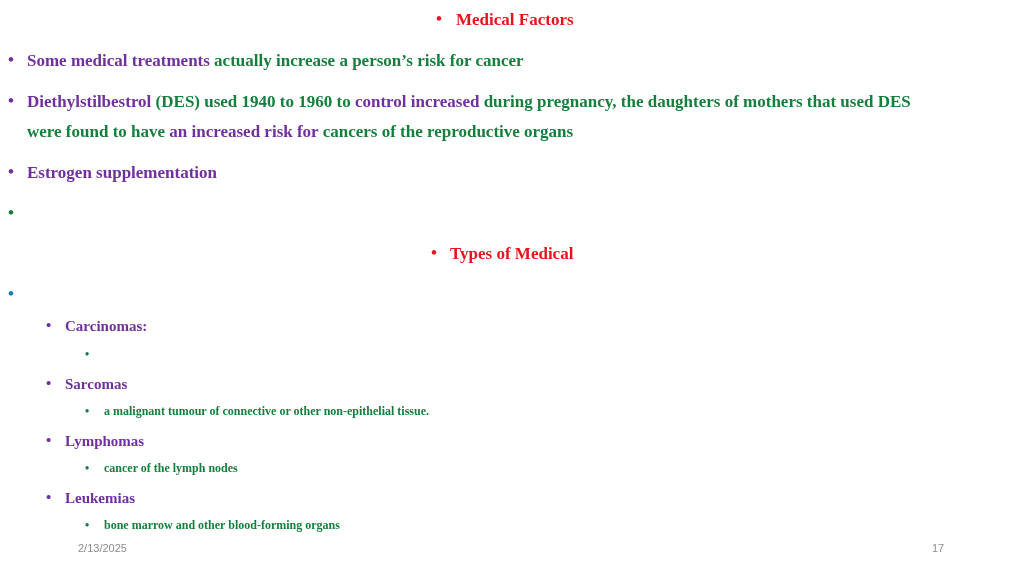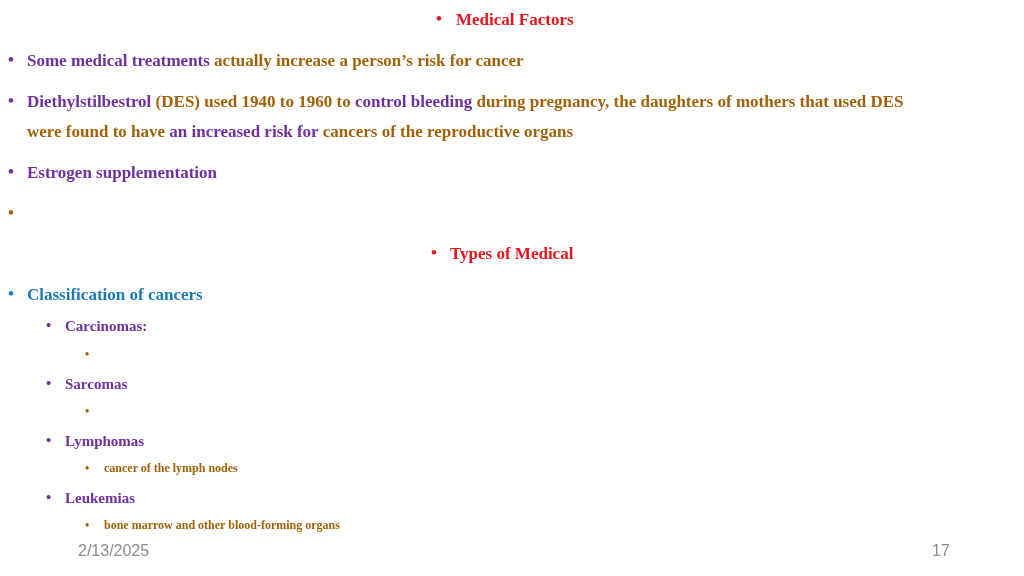--- a/index.html
+++ b/index.html
@@ -7,64 +7,64 @@
     body { position: relative; font-family: "Liberation Serif", "DejaVu Serif", serif; }
     .slide { position: absolute; inset: 0; background: #ffffff; }
     .line { position: absolute; white-space: nowrap; font-weight: bold; color: #111111; }
     .bullet { position: absolute; font-weight: bold; }
     .l1 { font-size: 17px; }
     .l2 { font-size: 15px; }
     .l3 { font-size: 12px; }
     .purple { color: #7030a0; }
     .red { color: #e8141c; }
     .blue { color: #1a7ab8; }
-    .black { color: #a16207; }
-    .footer { position: absolute; top: 542px; font-family: "Liberation Sans", "DejaVu Sans", sans-serif; font-size: 16px; color: #8c8c8c; white-space: nowrap; }
+    .black { color: #15803d; }
+    .footer { position: absolute; top: 542px; font-family: "Liberation Sans", "DejaVu Sans", sans-serif; font-size: 11px; color: #8c8c8c; white-space: nowrap; }
   </style>
 </head>
 <body>
 
 <div class="slide">
 
   <span class="bullet l1 red" style="left:436px; top:9px;">•</span>
   <div class="line l1 red" style="left:456px; top:10px;">Medical Factors</div>
 
   <span class="bullet l1 purple" style="left:8px; top:50px;">•</span>
   <div class="line l1" style="left:27px; top:51px;">
     <span class="purple">Some medical treatments</span><span class="black"> actually increase a person’s risk for cancer</span>
   </div>
 
   <span class="bullet l1 purple" style="left:8px; top:91px;">•</span>
   <div class="line l1" style="left:27px; top:92px;">
-    <span class="purple">Diethylstilbestrol</span><span class="black"> (DES) used 1940 to 1960 to </span><span class="purple">control bleeding</span><span class="black"> during pregnancy, the daughters of  mothers that used DES</span>
+    <span class="purple">Diethylstilbestrol</span><span class="black"> (DES) used 1940 to 1960 to </span><span class="purple">control increased</span><span class="black"> during pregnancy, the daughters of  mothers that used DES</span>
   </div>
   <div class="line l1" style="left:27px; top:122px;">
     <span class="black">were found to have </span><span class="purple">an increased risk for</span><span class="black"> cancers of  the reproductive organs</span>
   </div>
 
   <span class="bullet l1 purple" style="left:8px; top:162px;">•</span>
   <div class="line l1" style="left:27px; top:163px;">
     <span class="purple">Estrogen supplementation</span>
   </div>
 
   <span class="bullet l1 black" style="left:8px; top:203px;">•</span>
 
   <span class="bullet l1 red" style="left:431px; top:243px;">•</span>
   <div class="line l1 red" style="left:450px; top:244px;">Types of  Medical</div>
 
   <span class="bullet l1 blue" style="left:8px; top:284px;">•</span>
-  <div class="line l1 blue" style="left:27px; top:285px;">Classification of  cancers</div>
 
   <span class="bullet l2 purple" style="left:46px; top:317px;">•</span>
   <div class="line l2 purple" style="left:65px; top:318px;">Carcinomas:</div>
   <span class="bullet l3 black" style="left:85px; top:347px;">•</span>
 
   <span class="bullet l2 purple" style="left:46px; top:375px;">•</span>
   <div class="line l2 purple" style="left:65px; top:376px;">Sarcomas</div>
   <span class="bullet l3 black" style="left:85px; top:404px;">•</span>
+  <div class="line l3 black" style="left:104px; top:404px;">a malignant tumour of  connective or other non-epithelial tissue.</div>
 
   <span class="bullet l2 purple" style="left:46px; top:432px;">•</span>
   <div class="line l2 purple" style="left:65px; top:433px;">Lymphomas</div>
   <span class="bullet l3 black" style="left:85px; top:461px;">•</span>
   <div class="line l3 black" style="left:104px; top:461px;">cancer of  the lymph nodes</div>
 
   <span class="bullet l2 purple" style="left:46px; top:489px;">•</span>
   <div class="line l2 purple" style="left:65px; top:490px;">Leukemias</div>
   <span class="bullet l3 black" style="left:85px; top:518px;">•</span>
   <div class="line l3 black" style="left:104px; top:518px;">bone marrow and other blood-forming organs</div>

